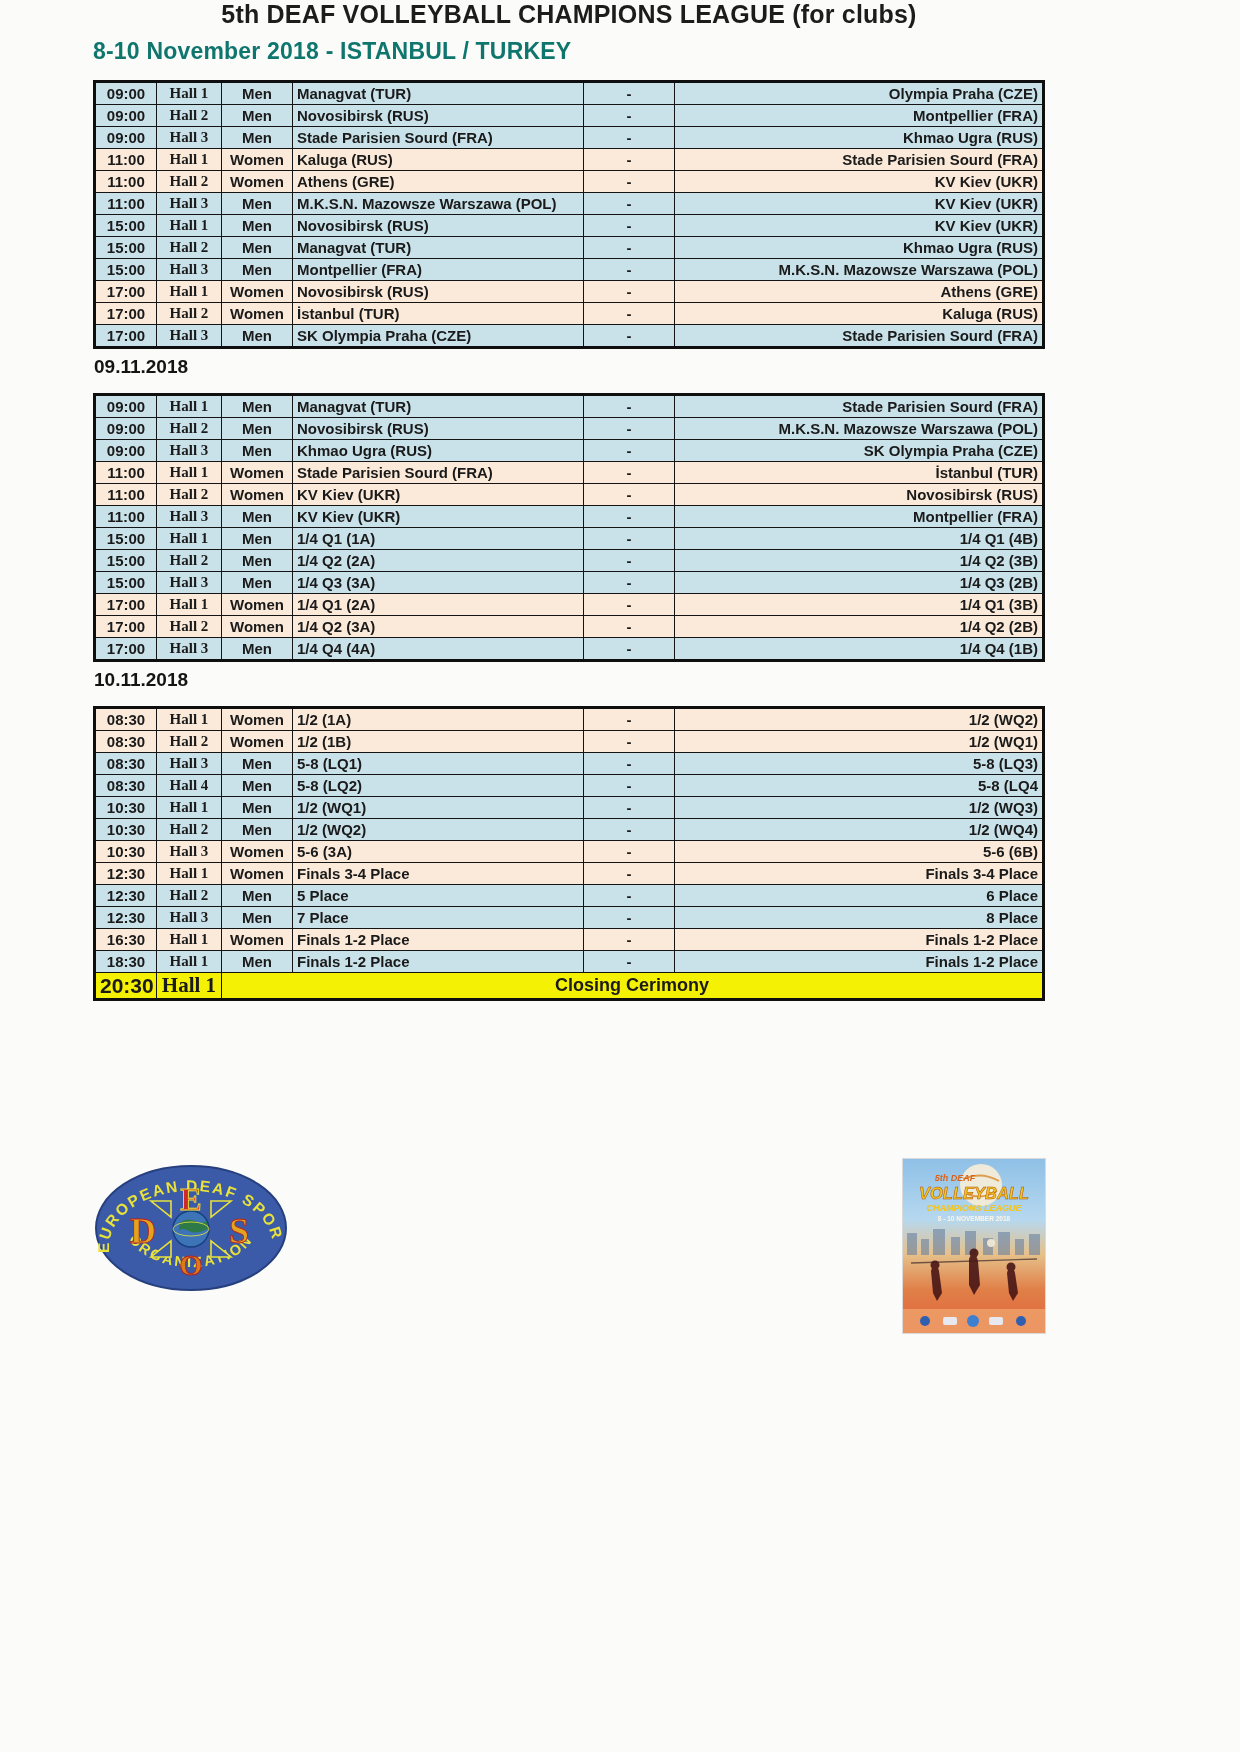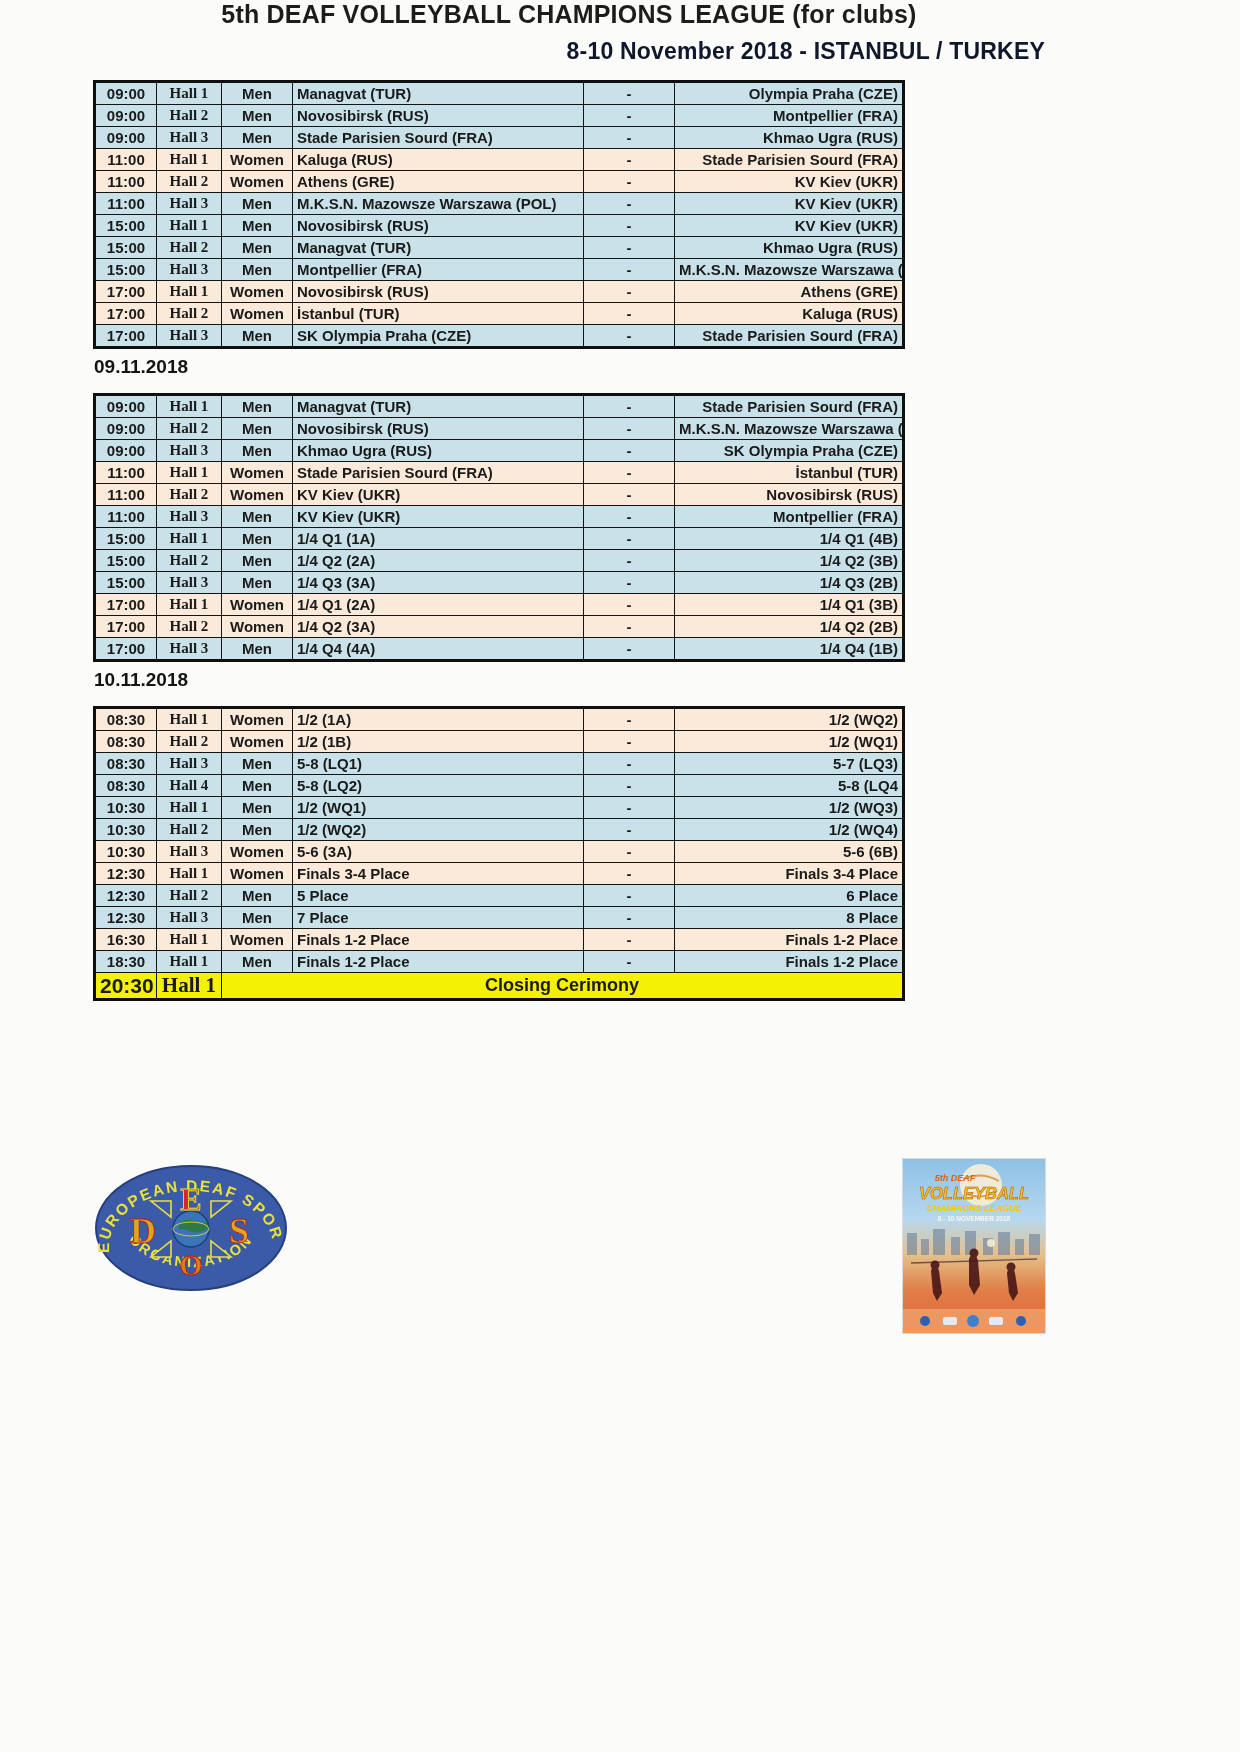--- a/index.html
+++ b/index.html
@@ -10,28 +10,28 @@
     color:#111;
     position:relative;
     overflow:hidden;
   }
   .page{width:952px;margin-left:93px;}
   .title{
     text-align:center;font-weight:bold;font-size:25px;
     margin:0 0 9px 0;color:#1c1c1c;letter-spacing:.2px;
   }
   .subtitle{
-    text-align:right;font-weight:bold;font-size:23px;
-    margin:0 0 13px 0;color:#0f172a;letter-spacing:.2px;
+    text-align:left;font-weight:bold;font-size:23px;
+    margin:0 0 13px 0;color:#0f766e;letter-spacing:.2px;
   }
   .date-heading{
     font-weight:bold;font-size:19px;margin:0 0 3px 1px;color:#141414;
   }
   table.sched{
-    border-collapse:collapse;width:812px;
+    border-collapse:collapse;width:952px;
     border:3px solid #0f0f0f;
     margin:15px 0 7px 0;
     table-layout:fixed;
   }
   table.sched td{
     border:1.7px solid #141414;
     height:21px;
     font-size:15px;font-weight:bold;color:#1a1a1a;
     padding:0 4px;
     white-space:nowrap;overflow:hidden;
@@ -279,21 +279,21 @@
             <td class="c-team1">1/2 (1B)</td>
             <td class="c-vs">-</td>
             <td class="c-team2">1/2 (WQ1)</td>
           </tr>
           <tr class="men">
             <td class="c-time">08:30</td>
             <td class="c-hall">Hall 3</td>
             <td class="c-gender">Men</td>
             <td class="c-team1">5-8 (LQ1)</td>
             <td class="c-vs">-</td>
-            <td class="c-team2">5-7 (LQ3)</td>
+            <td class="c-team2">5-8 (LQ3)</td>
           </tr>
           <tr class="men">
             <td class="c-time">08:30</td>
             <td class="c-hall">Hall 4</td>
             <td class="c-gender">Men</td>
             <td class="c-team1">5-8 (LQ2)</td>
             <td class="c-vs">-</td>
             <td class="c-team2">5-8 (LQ4</td>
           </tr>
           <tr class="men">

